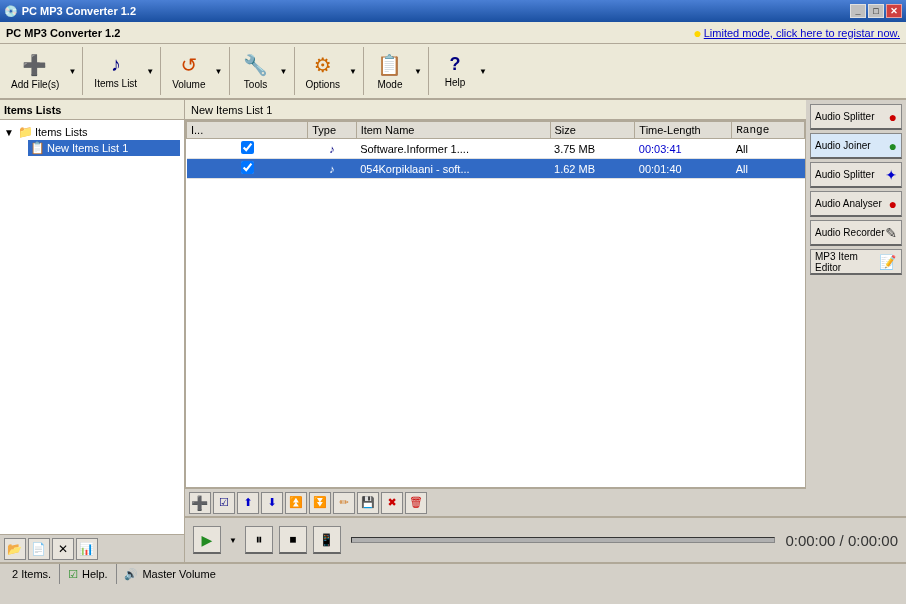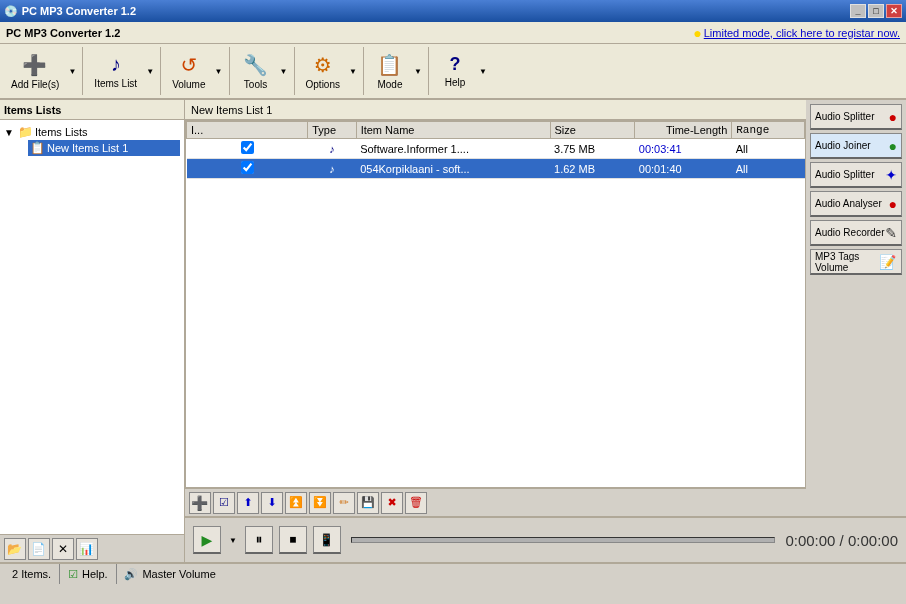--- a/index.html
+++ b/index.html
@@ -404,21 +404,21 @@
             <span>New Items List 1</span>
           </div>
           <div id="list-container">
             <table class="list-table">
               <thead>
                 <tr>
                   <th style="width:100px;">I...</th>
                   <th style="width:40px;">Type</th>
                   <th style="width:160px;">Item Name</th>
                   <th style="width:70px;">Size</th>
-                  <th style="width:80px;text-align:right;">Time-Length</th>
+                  <th style="width:80px;">Time-Length</th>
                   <th style="width:60px;font-family:Liberation Mono, monospace;">Range</th>
                 </tr>
               </thead>
               <tbody id="items-tbody">
               <tr>
                     <td class="checkbox-cell"><input type="checkbox" checked="" style=""></td>
                     <td style="text-align: center; color: rgb(0, 0, 128);">♪</td>
                     <td>Software.Informer 1....</td>
                     <td>3.75 MB</td>
                     <td style="color: rgb(0, 0, 204);">00:03:41</td>
@@ -465,21 +465,21 @@
           </div>
           <div class="side-btn">
             <span>Audio Analyser</span>
             <span style="color:#cc0000; font-size:14px;">●</span>
           </div>
           <div class="side-btn">
             <span>Audio Recorder</span>
             <span style="color:#333; font-size:14px;">✎</span>
           </div>
           <div class="side-btn">
-            <span>MP3 Tags Volume</span>
+            <span>MP3 Item Editor</span>
             <span style="color:#333; font-size:14px;">📝</span>
           </div>
         </div>
       </div>
     </div>
 
     <div id="player-bar">
       <div class="player-btn play" style="background:#e8e4dc;">▶</div>
       <div class="toolbar-dropdown-btn" style="width:12px; height:28px;">▼</div>
       <div class="player-btn">⏸</div>

